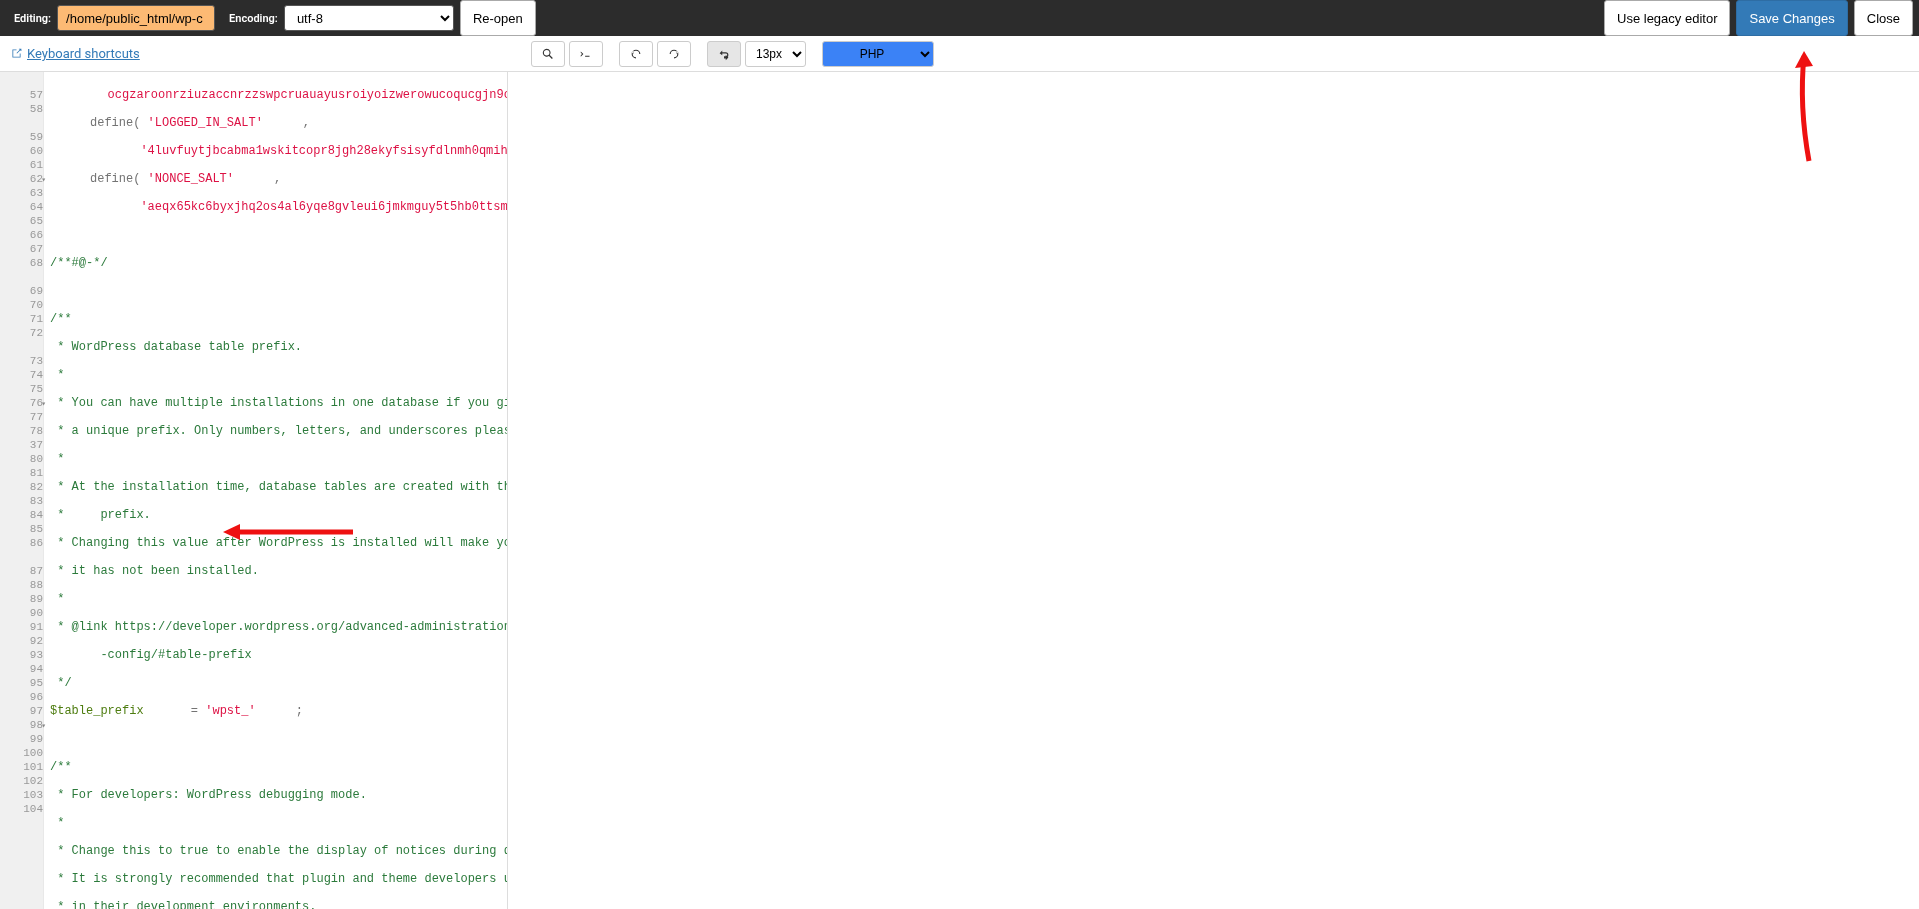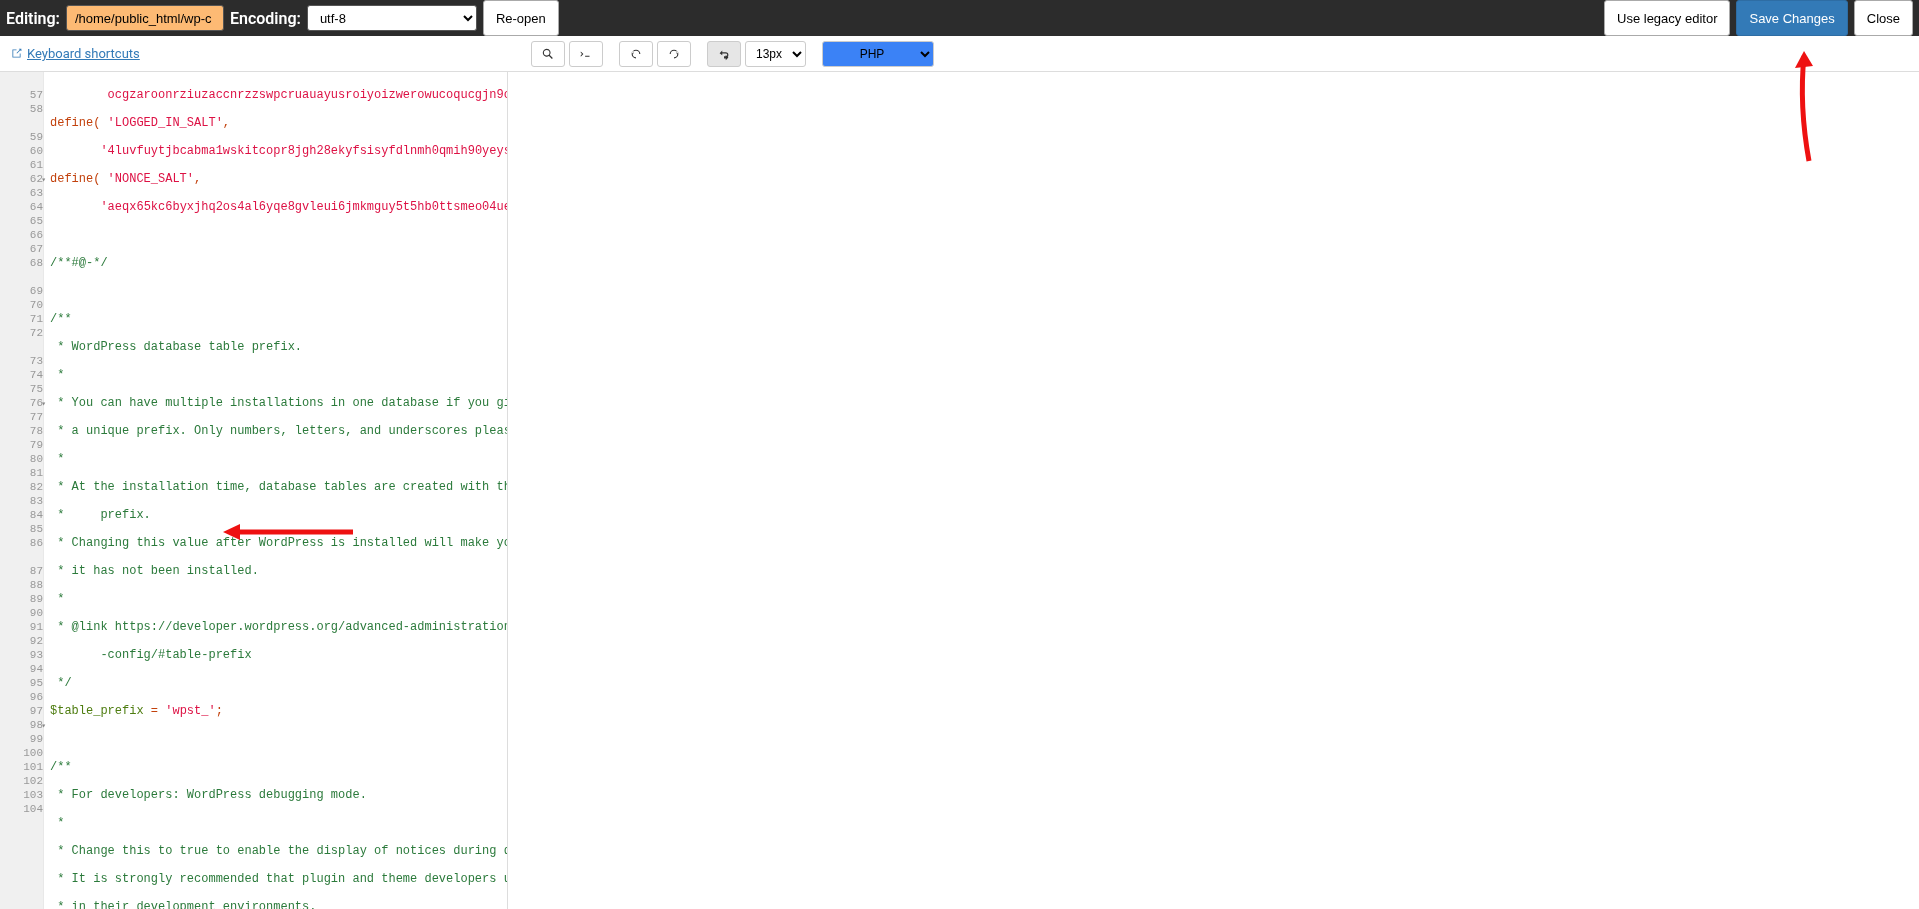--- a/index.html
+++ b/index.html
@@ -1,18 +1,18 @@
 <!DOCTYPE html>
 <html><head>
 <meta charset="utf-8">
 <style>
 * { margin: 0; padding: 0; box-sizing: border-box; }
 body { font-family: -apple-system, BlinkMacSystemFont, "Segoe UI", Roboto, sans-serif; font-size: 13px; overflow: hidden; }
 .topbar { background: #2c2c2c; height: 36px; display: flex; align-items: center; padding: 0 6px; gap: 6px; }
-.topbar-label { color: #fff; font-weight: 600; font-size: 16px; }
+.topbar-label { color: #fff; font-weight: 600; font-size: 11px; margin-left: 8px; }
 .topbar-input { background: #fdba74; border: 1px solid #555; border-radius: 3px; height: 26px; padding: 0 8px; font-size: 13px; width: 158px; }
 .topbar-select { background: #fff; border: 1px solid #555; border-radius: 3px; height: 26px; padding: 0 8px; font-size: 13px; width: 170px; }
 .topbar-btn { background: #fff; border: 1px solid #aaa; border-radius: 3px; height: 36px; padding: 0 12px; font-size: 13px; cursor: pointer; }
 .topbar-btn-primary { background: #337ab7; color: #fff; border: 1px solid #2e6da4; text-align: right; }
 .topbar-spacer { flex: 1; }
 .toolbar { display: flex; align-items: center; height: 36px; border-bottom: 1px solid #ddd; }
 .toolbar-left { width: 507px; padding: 0 10px; display: flex; align-items: center; }
 .toolbar-right { flex: 1; display: flex; align-items: center; gap: 4px; padding-left: 24px; }
 .kbd-link { color: #337ab7; text-decoration: underline; font-size: 13px; display: inline-flex; align-items: center; gap: 4px; }
 .icon-btn { width: 34px; height: 26px; border: 1px solid #ccc; background: #fff; border-radius: 3px; display: inline-flex; align-items: center; justify-content: center; cursor: pointer; }
@@ -27,21 +27,21 @@
 .fold { position: absolute; right: -3px; top: 1px; font-size: 8px; color: #888; }
 .code-body { position: absolute; left: 44px; top: 0; right: 0; bottom: 0; padding: 2px 0 0 6px; overflow: hidden; white-space: pre; }
 .code-body div { height: 14px; }
 .preview-pane { flex: 1; border-left: 1px solid #ddd; background: #fff; position: relative; }
 .arrow { position: absolute; pointer-events: none; }
 .arrow1 { top: 46px; right: 90px; }
 .arrow2 { top: 517px; left: 218px; }
 .c-str { color: #d14; }
 .c-doc { color: #2b7a3b; }
 .c-var { color: #4d7c0f; }
-.plain { color: #c2410c; }
+.plain { color: #737373; margin-left: 40px; }
 </style>
 </head>
 <body>
 
 <div class="topbar">
   <span class="topbar-label">Editing:</span>
   <input class="topbar-input" value="/home/public_html/wp-c" style="">
   <span class="topbar-label">Encoding:</span>
   <select class="topbar-select">
     <option>utf-8</option>
@@ -122,21 +122,21 @@
         <div>70</div>
         <div>71</div>
         <div>72</div>
         <div></div>
         <div>73</div>
         <div>74</div>
         <div>75</div>
         <div>76<span class="fold">▾</span></div>
         <div>77</div>
         <div>78</div>
-        <div>79</div>
+        <div>37</div>
         <div>80</div>
         <div>81</div>
         <div>82</div>
         <div>83</div>
         <div>84</div>
         <div>85</div>
         <div>86</div>
         <div></div>
         <div>87</div>
         <div>88</div>

